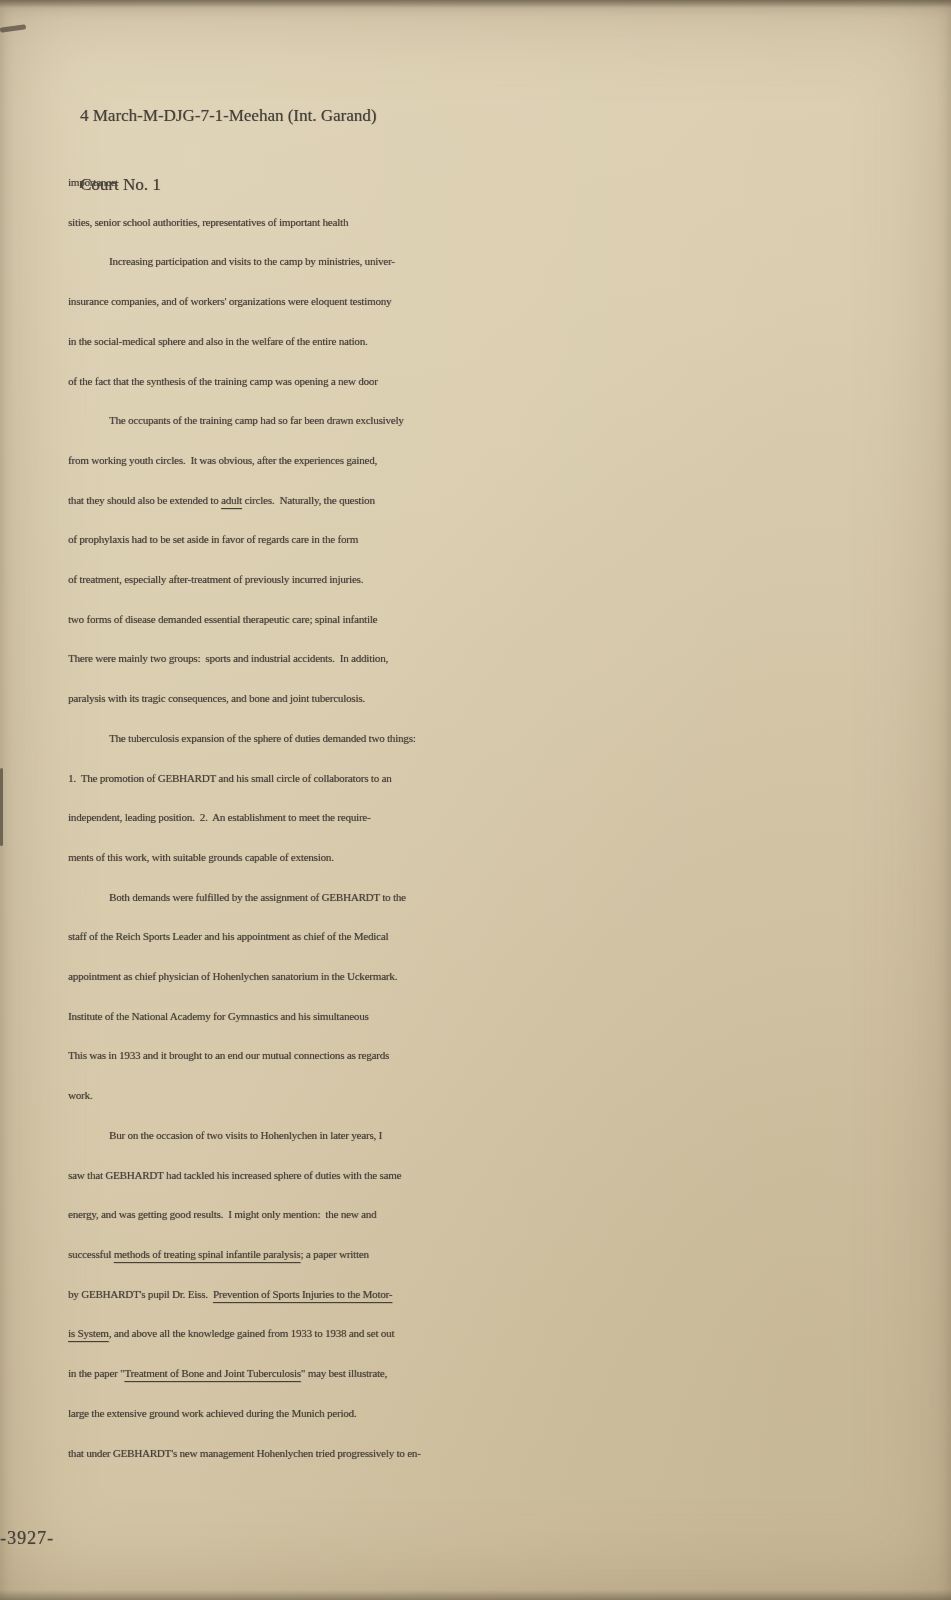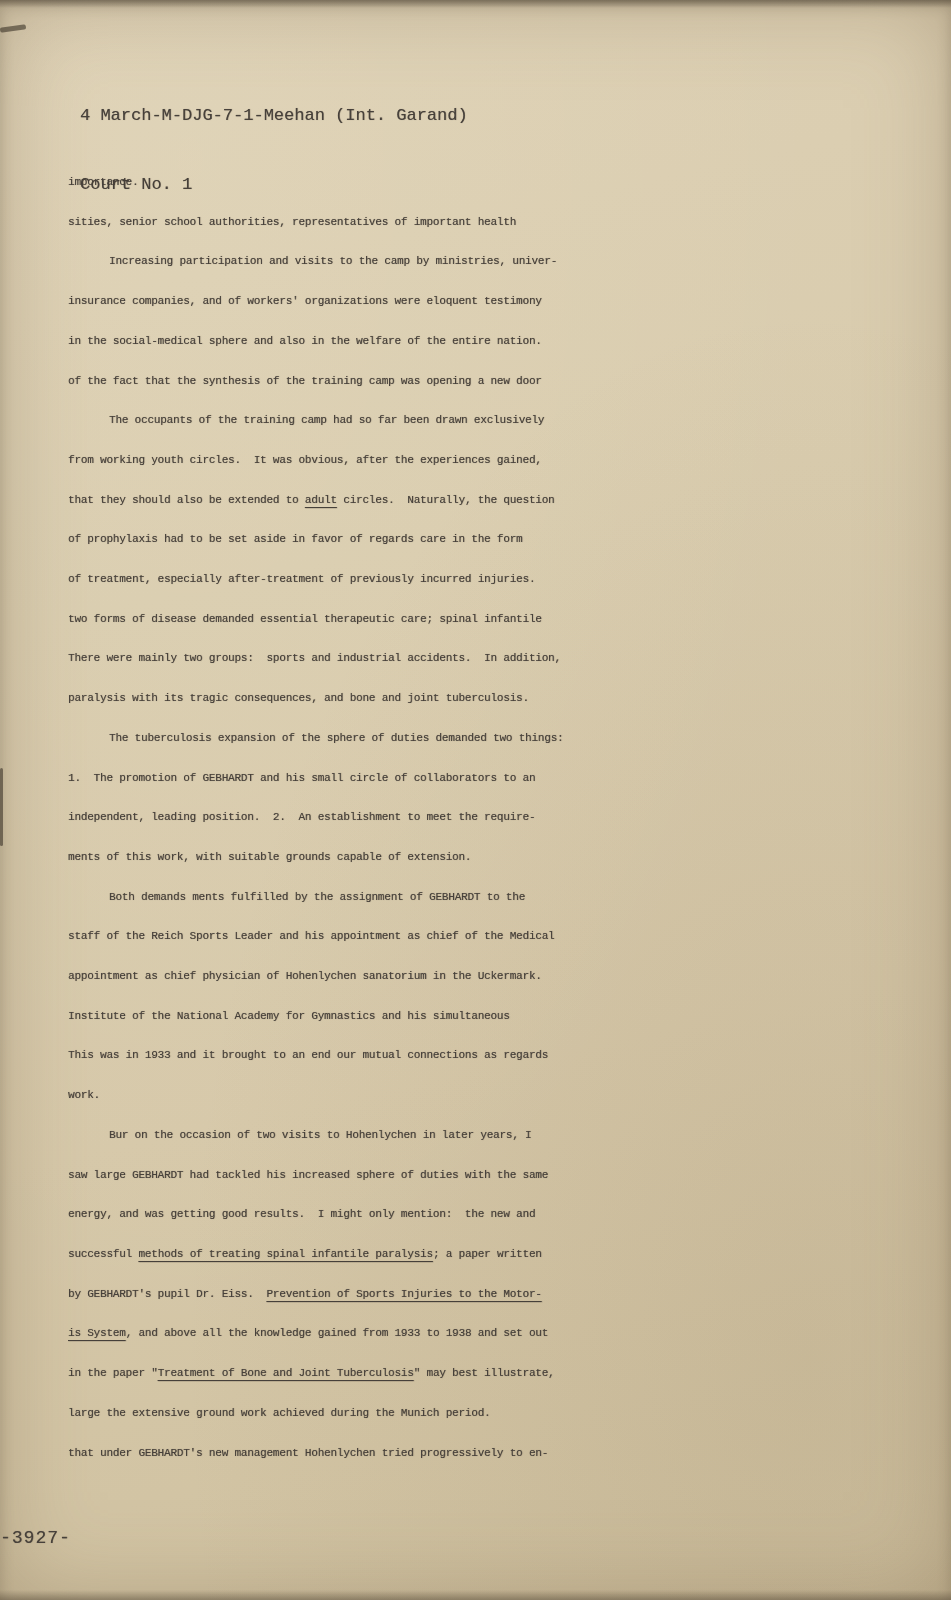--- a/index.html
+++ b/index.html
@@ -11,21 +11,21 @@
     position: relative;
     width: 951px;
     height: 1600px;
     margin: 0 auto;
     overflow: hidden;
     background:
       radial-gradient(ellipse at 20% 10%, rgba(255,250,230,0.10), rgba(0,0,0,0) 60%),
       radial-gradient(ellipse at 85% 85%, rgba(120,95,60,0.12), rgba(0,0,0,0) 55%),
       linear-gradient(168deg, #ddd0b4 0%, #d9ccae 35%, #d6c8a9 65%, #cfc1a0 100%);
     box-shadow: inset 0 0 90px rgba(125,105,75,0.38), inset 0 6px 14px rgba(60,50,35,0.25);
-    font-family: Liberation Mono, monospace;
+    font-family: Liberation Serif, serif;
     color: #46403a;
   }
   .ink {
     text-shadow: 0.4px 0.3px 0.7px rgba(65,55,45,0.55);
   }
   .header {
     position: absolute;
     top: 58px;
     left: 80px;
     font-size: 17px;
@@ -116,28 +116,28 @@
       <div class="line"><span>that they should also be extended to </span><span class="u">adult</span><span> circles.  Naturally, the question</span></div>
       <div class="line"><span>of prophylaxis had to be set aside in favor of regards care in the form</span></div>
       <div class="line"><span>of treatment, especially after-treatment of previously incurred injuries.</span></div>
       <div class="line"><span>two forms of disease demanded essential therapeutic care; spinal infantile</span></div>
       <div class="line"><span>There were mainly two groups:  sports and industrial accidents.  In addition,</span></div>
       <div class="line"><span>paralysis with its tragic consequences, and bone and joint tuberculosis.</span></div>
       <div class="line indent"><span>The tuberculosis expansion of the sphere of duties demanded two things:</span></div>
       <div class="line"><span>1.  The promotion of GEBHARDT and his small circle of collaborators to an</span></div>
       <div class="line"><span>independent, leading position.  2.  An establishment to meet the require-</span></div>
       <div class="line"><span>ments of this work, with suitable grounds capable of extension.</span></div>
-      <div class="line indent"><span>Both demands ments fulfilled by the assignment of GEBHARDT to the</span></div>
+      <div class="line indent"><span>Both demands were fulfilled by the assignment of GEBHARDT to the</span></div>
       <div class="line"><span>staff of the Reich Sports Leader and his appointment as chief of the Medical</span></div>
       <div class="line"><span>appointment as chief physician of Hohenlychen sanatorium in the Uckermark.</span></div>
       <div class="line"><span>Institute of the National Academy for Gymnastics and his simultaneous</span></div>
       <div class="line"><span>This was in 1933 and it brought to an end our mutual connections as regards</span></div>
       <div class="line"><span>work.</span></div>
       <div class="line indent"><span>Bur on the occasion of two visits to Hohenlychen in later years, I</span></div>
-      <div class="line"><span>saw large GEBHARDT had tackled his increased sphere of duties with the same</span></div>
+      <div class="line"><span>saw that GEBHARDT had tackled his increased sphere of duties with the same</span></div>
       <div class="line"><span>energy, and was getting good results.  I might only mention:  the new and</span></div>
       <div class="line"><span>successful </span><span class="u">methods of treating spinal infantile paralysis</span><span>; a paper written</span></div>
       <div class="line"><span>by GEBHARDT's pupil Dr. Eiss.  </span><span class="u">Prevention of Sports Injuries to the Motor-</span></div>
       <div class="line"><span class="u">is System</span><span>, and above all the knowledge gained from 1933 to 1938 and set out</span></div>
       <div class="line"><span>in the paper "</span><span class="u">Treatment of Bone and Joint Tuberculosis</span><span>" may best illustrate,</span></div>
       <div class="line"><span>large the extensive ground work achieved during the Munich period.</span></div>
       <div class="line"><span>that under GEBHARDT's new management Hohenlychen tried progressively to en-</span></div>
     </div>
 
   <div class="footer ink">-3927-</div>

